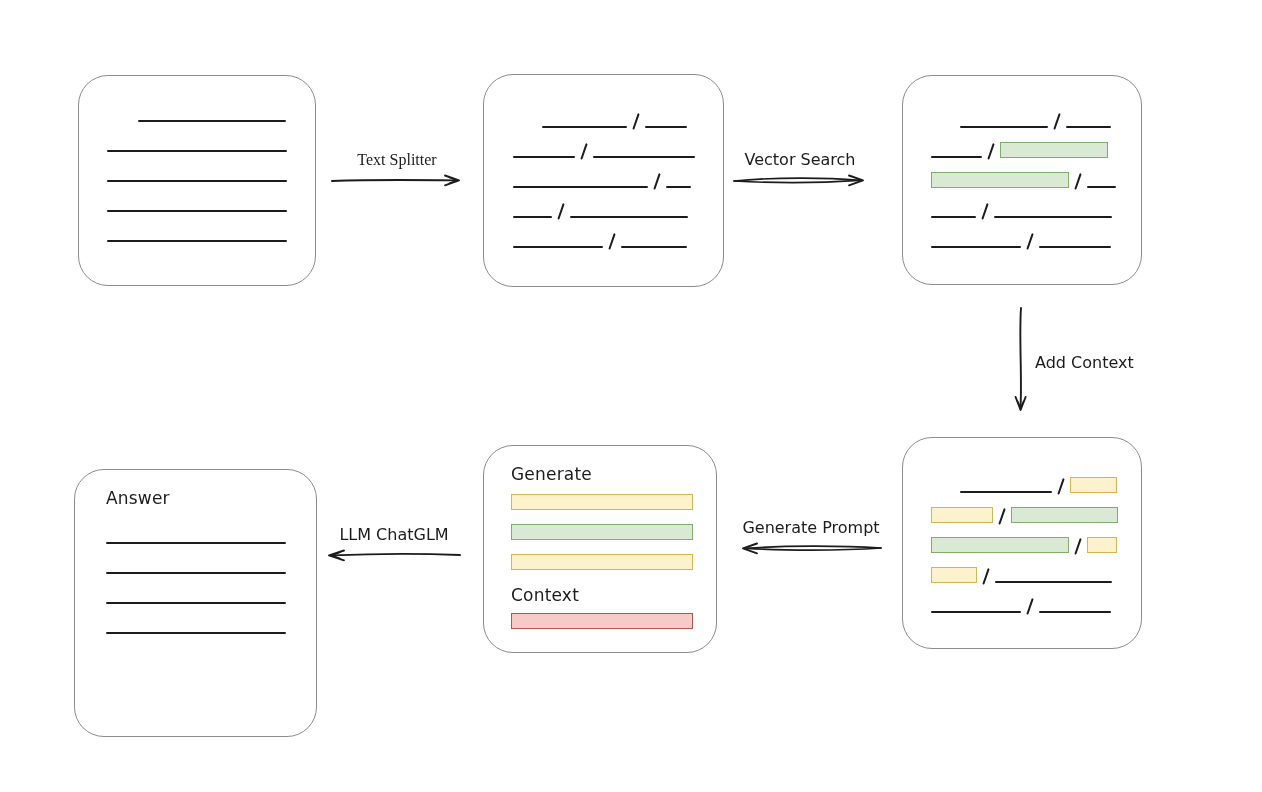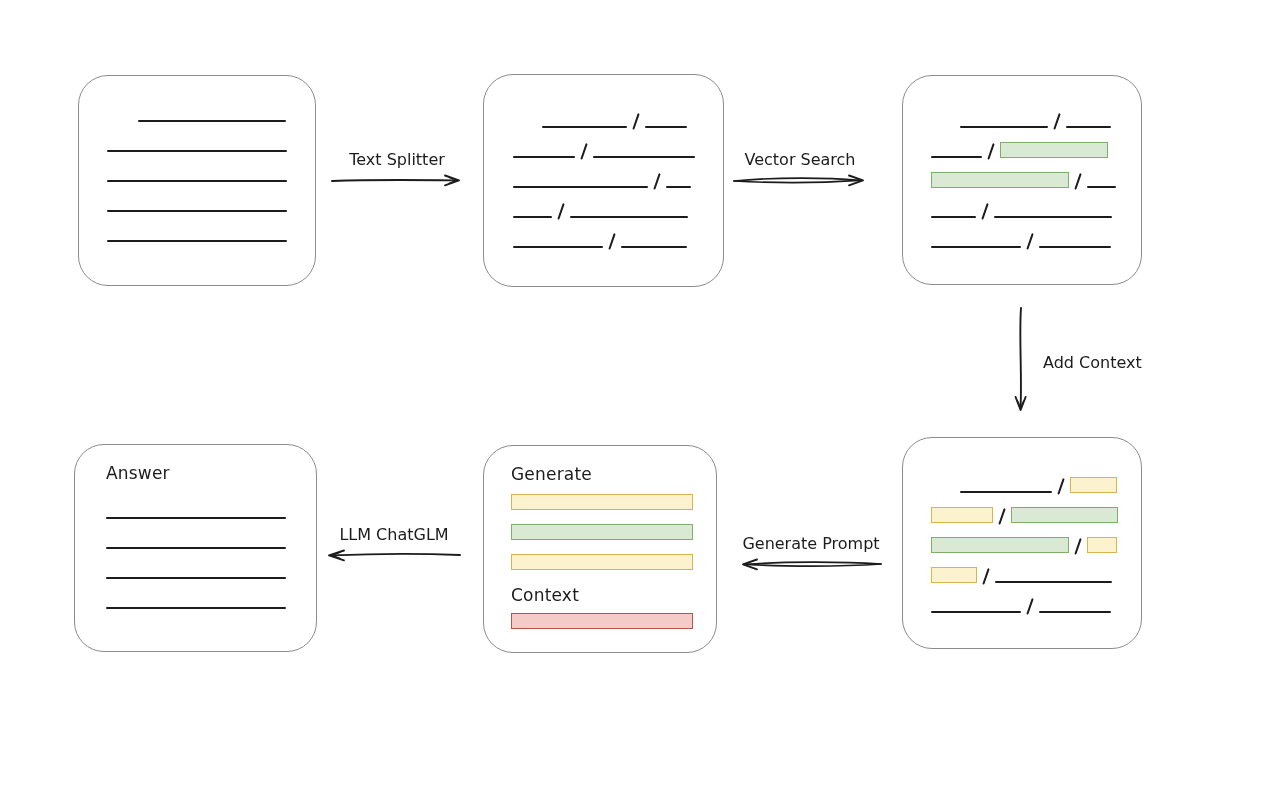--- a/index.html
+++ b/index.html
@@ -160,39 +160,39 @@
         </div>
       </div>
     <div class="box-title" style="margin-top:15px;">Context</div>
     <div class="rows" style="margin-top:8px;">
         <div class="row">
           <span class="bar bar-red" style="width: 182px;"></span>
         </div>
       </div>
   </div>
 
-  <div class="box" style="left:74px;top:444px;width:243px;height:208px;padding:18px 0 0 31px;">
+  <div class="box" style="left:74px;top:469px;width:243px;height:268px;padding:18px 0 0 31px;">
     <div class="box-title">Answer</div>
     <div class="rows" style="margin-top:20px;">
         <div class="row">
           <span class="seg-line" style="width: 180px;"></span>
         </div>
         <div class="row">
           <span class="seg-line" style="width: 180px;"></span>
         </div>
         <div class="row">
           <span class="seg-line" style="width: 180px;"></span>
         </div>
         <div class="row">
           <span class="seg-line" style="width: 180px;"></span>
         </div>
       </div>
   </div>
 
-  <div class="arrow-group" style="left:330px;top:149px;width:134px;">
+  <div class="arrow-group" style="left:330px;top:149px;width:134px;font-family:Liberation Serif, serif;">
     <div class="arrow-label">Text Splitter</div>
     <svg class="arrow-svg" width="134" height="18" viewBox="0 0 134 18">
       <path d="M2,10 C40,8.6 95,9 125,9.4" fill="none" stroke="#1c1c1c" stroke-width="1.9" stroke-linecap="round"></path>
       <path d="M115,4.5 L129,9.4 L115,14.3" fill="none" stroke="#1c1c1c" stroke-width="1.9" stroke-linecap="round" stroke-linejoin="round"></path>
       <path d="M119,6.5 L127,9.4 L119,12.3" fill="none" stroke="#1c1c1c" stroke-width="1.3" stroke-linecap="round" stroke-linejoin="round"></path>
     </svg>
   </div>
 
   <div class="arrow-group" style="left:732px;top:149px;width:136px;">
     <div class="arrow-label">Vector Search</div>
@@ -202,24 +202,24 @@
       <path d="M117,4.5 L131,9.4 L117,14.3" fill="none" stroke="#1c1c1c" stroke-width="1.9" stroke-linecap="round" stroke-linejoin="round"></path>
     </svg>
   </div>
 
   <div class="arrow-group" style="left:1012px;top:306px;width:130px;align-items:flex-start;position:absolute;">
     <svg class="arrow-svg" width="18" height="112" viewBox="0 0 18 112" style="position:absolute;left:0;top:0;">
       <path d="M9,2 C7,30 10,68 8.6,100" fill="none" stroke="#1c1c1c" stroke-width="1.9" stroke-linecap="round"></path>
       <path d="M3.6,91 L8.6,104 L13.6,91" fill="none" stroke="#1c1c1c" stroke-width="1.9" stroke-linecap="round" stroke-linejoin="round"></path>
       <path d="M5.6,95 L8.6,102 L11.6,95" fill="none" stroke="#1c1c1c" stroke-width="1.3" stroke-linecap="round" stroke-linejoin="round"></path>
     </svg>
-    <div class="arrow-label" style="position:absolute;left:31px;top:46px;">Add Context</div>
-  </div>
-
-  <div class="arrow-group" style="left:738px;top:517px;width:146px;margin-top:16px;">
+    <div class="arrow-label" style="position:absolute;left:23px;top:46px;">Add Context</div>
+  </div>
+
+  <div class="arrow-group" style="left:738px;top:517px;width:146px;">
     <div class="arrow-label">Generate Prompt</div>
     <svg class="arrow-svg" width="146" height="18" viewBox="0 0 146 18">
       <path d="M143,9 C100,6.4 45,6.6 9,9.4" fill="none" stroke="#1c1c1c" stroke-width="1.7" stroke-linecap="round"></path>
       <path d="M143,9 C100,12 45,11.6 9,9.4" fill="none" stroke="#1c1c1c" stroke-width="1.7" stroke-linecap="round"></path>
       <path d="M19,4.5 L5,9.4 L19,14.3" fill="none" stroke="#1c1c1c" stroke-width="1.9" stroke-linecap="round" stroke-linejoin="round"></path>
     </svg>
   </div>
 
   <div class="arrow-group" style="left:325px;top:524px;width:138px;">
     <div class="arrow-label">LLM ChatGLM</div>

